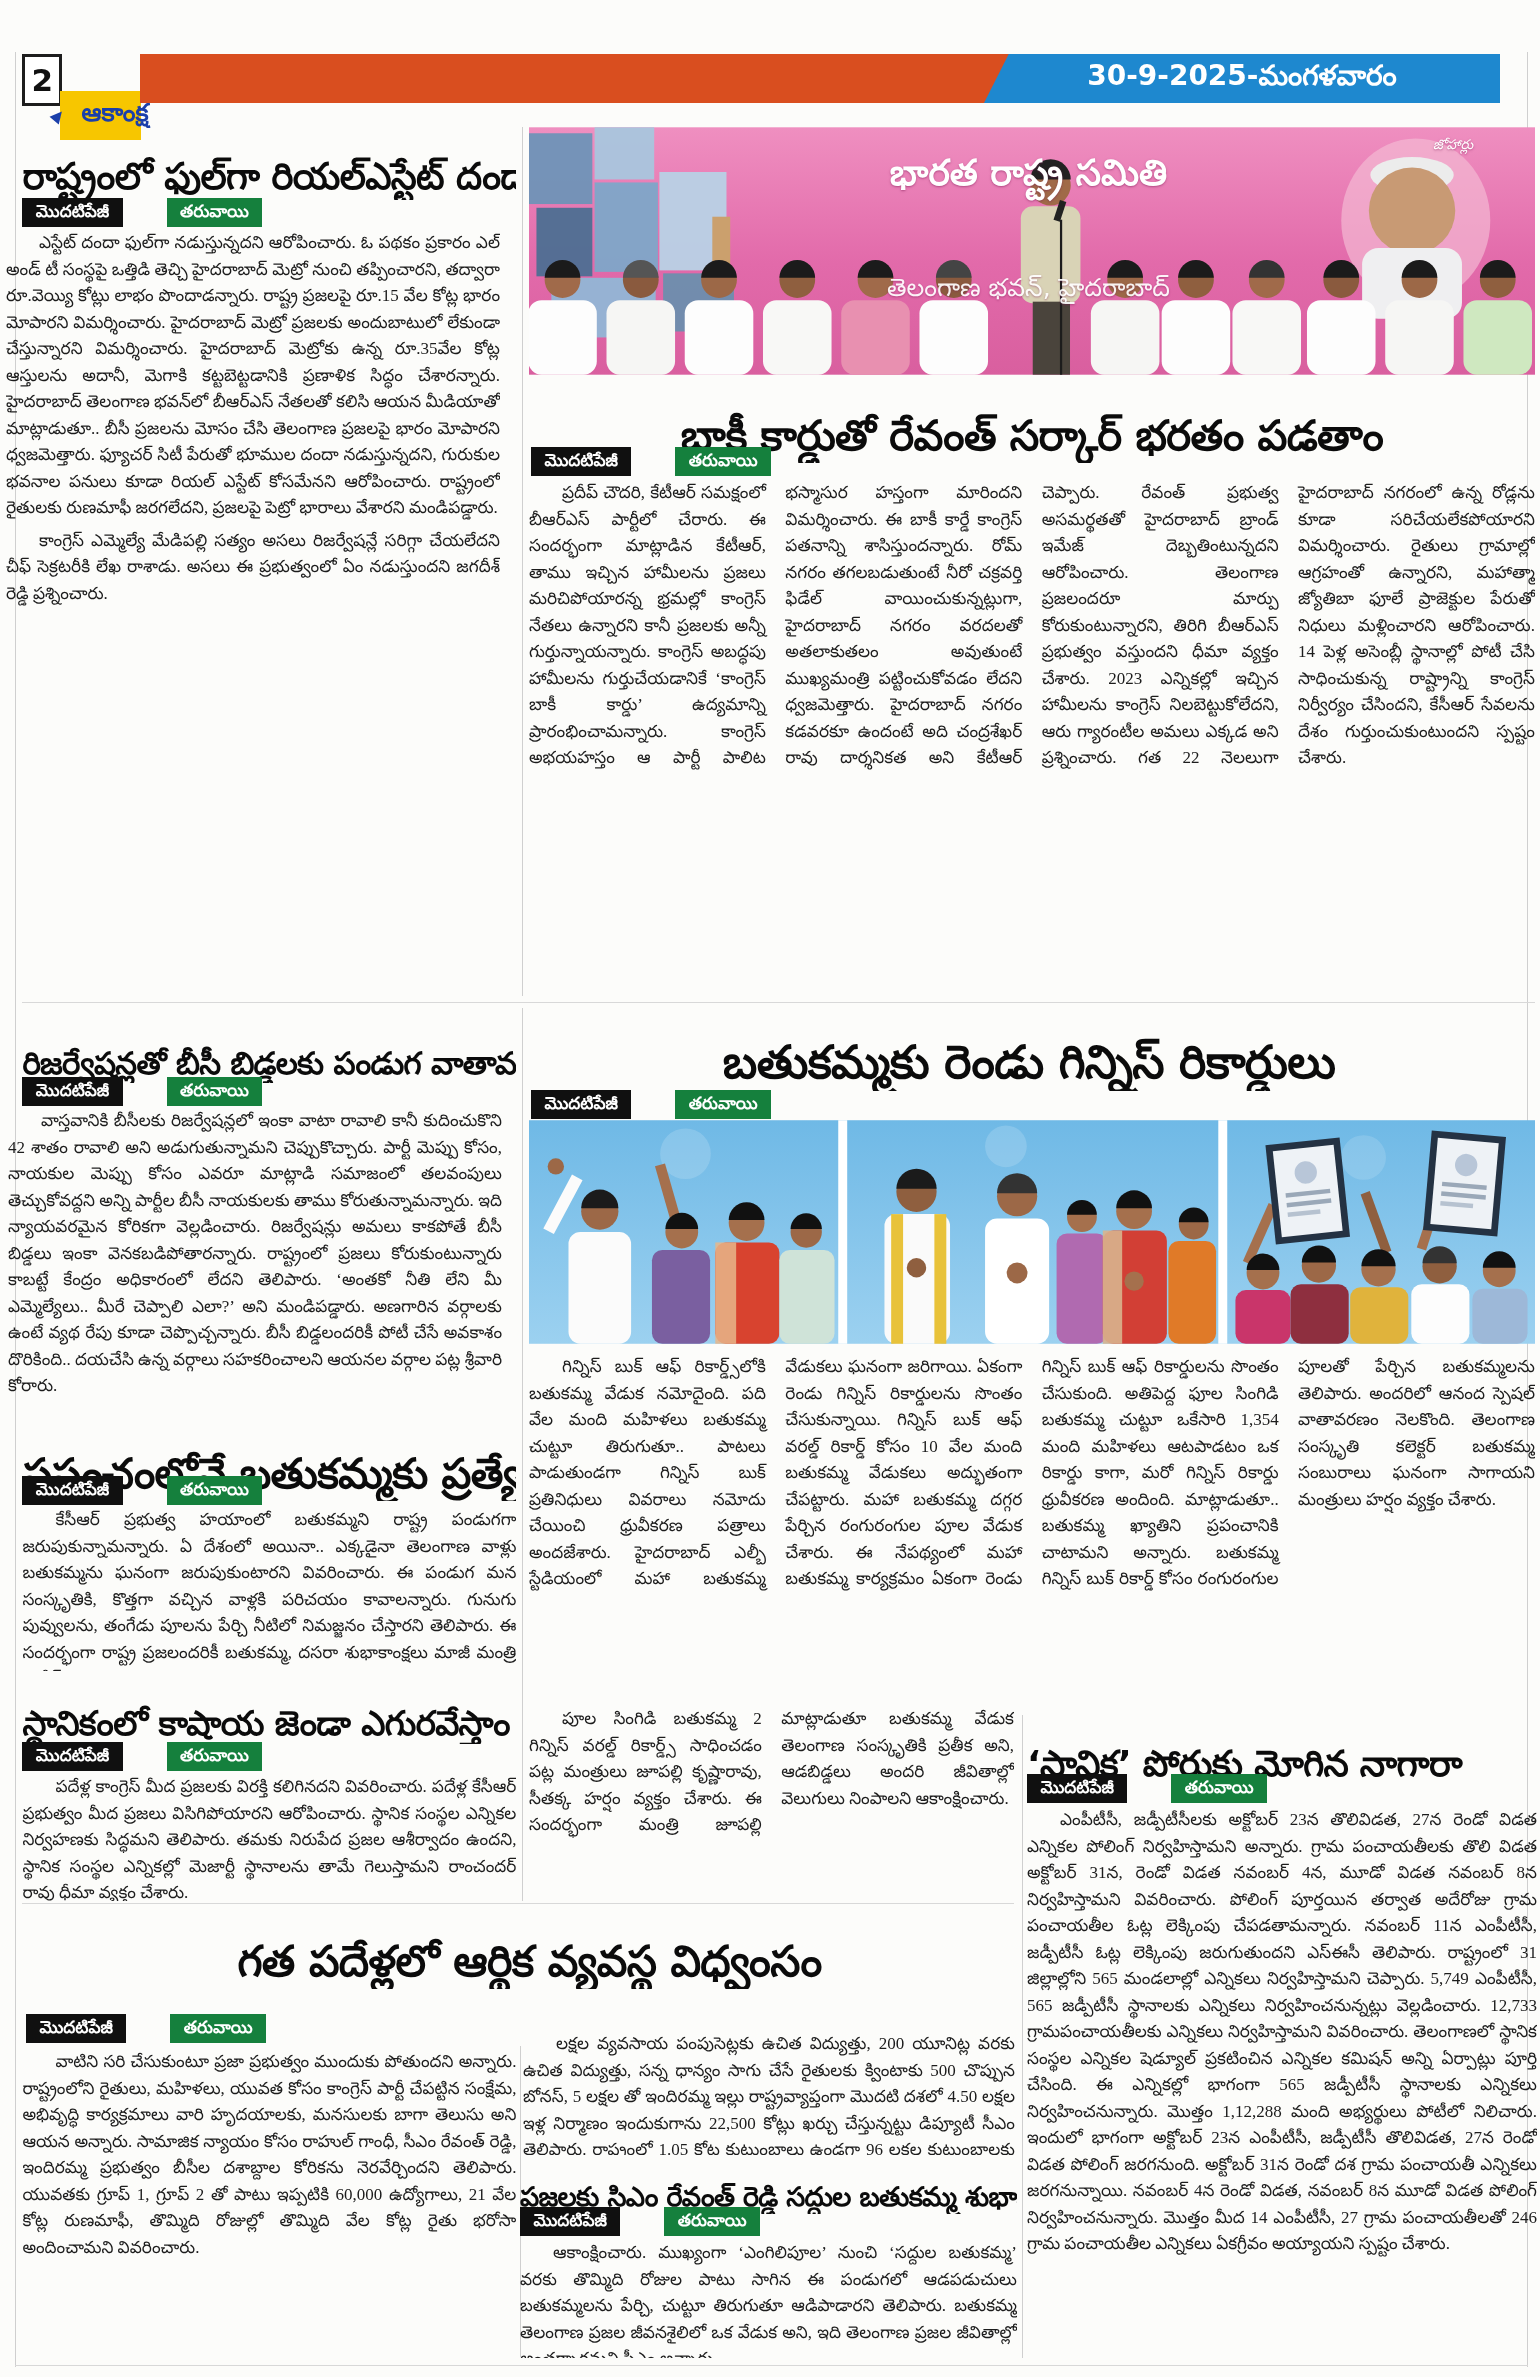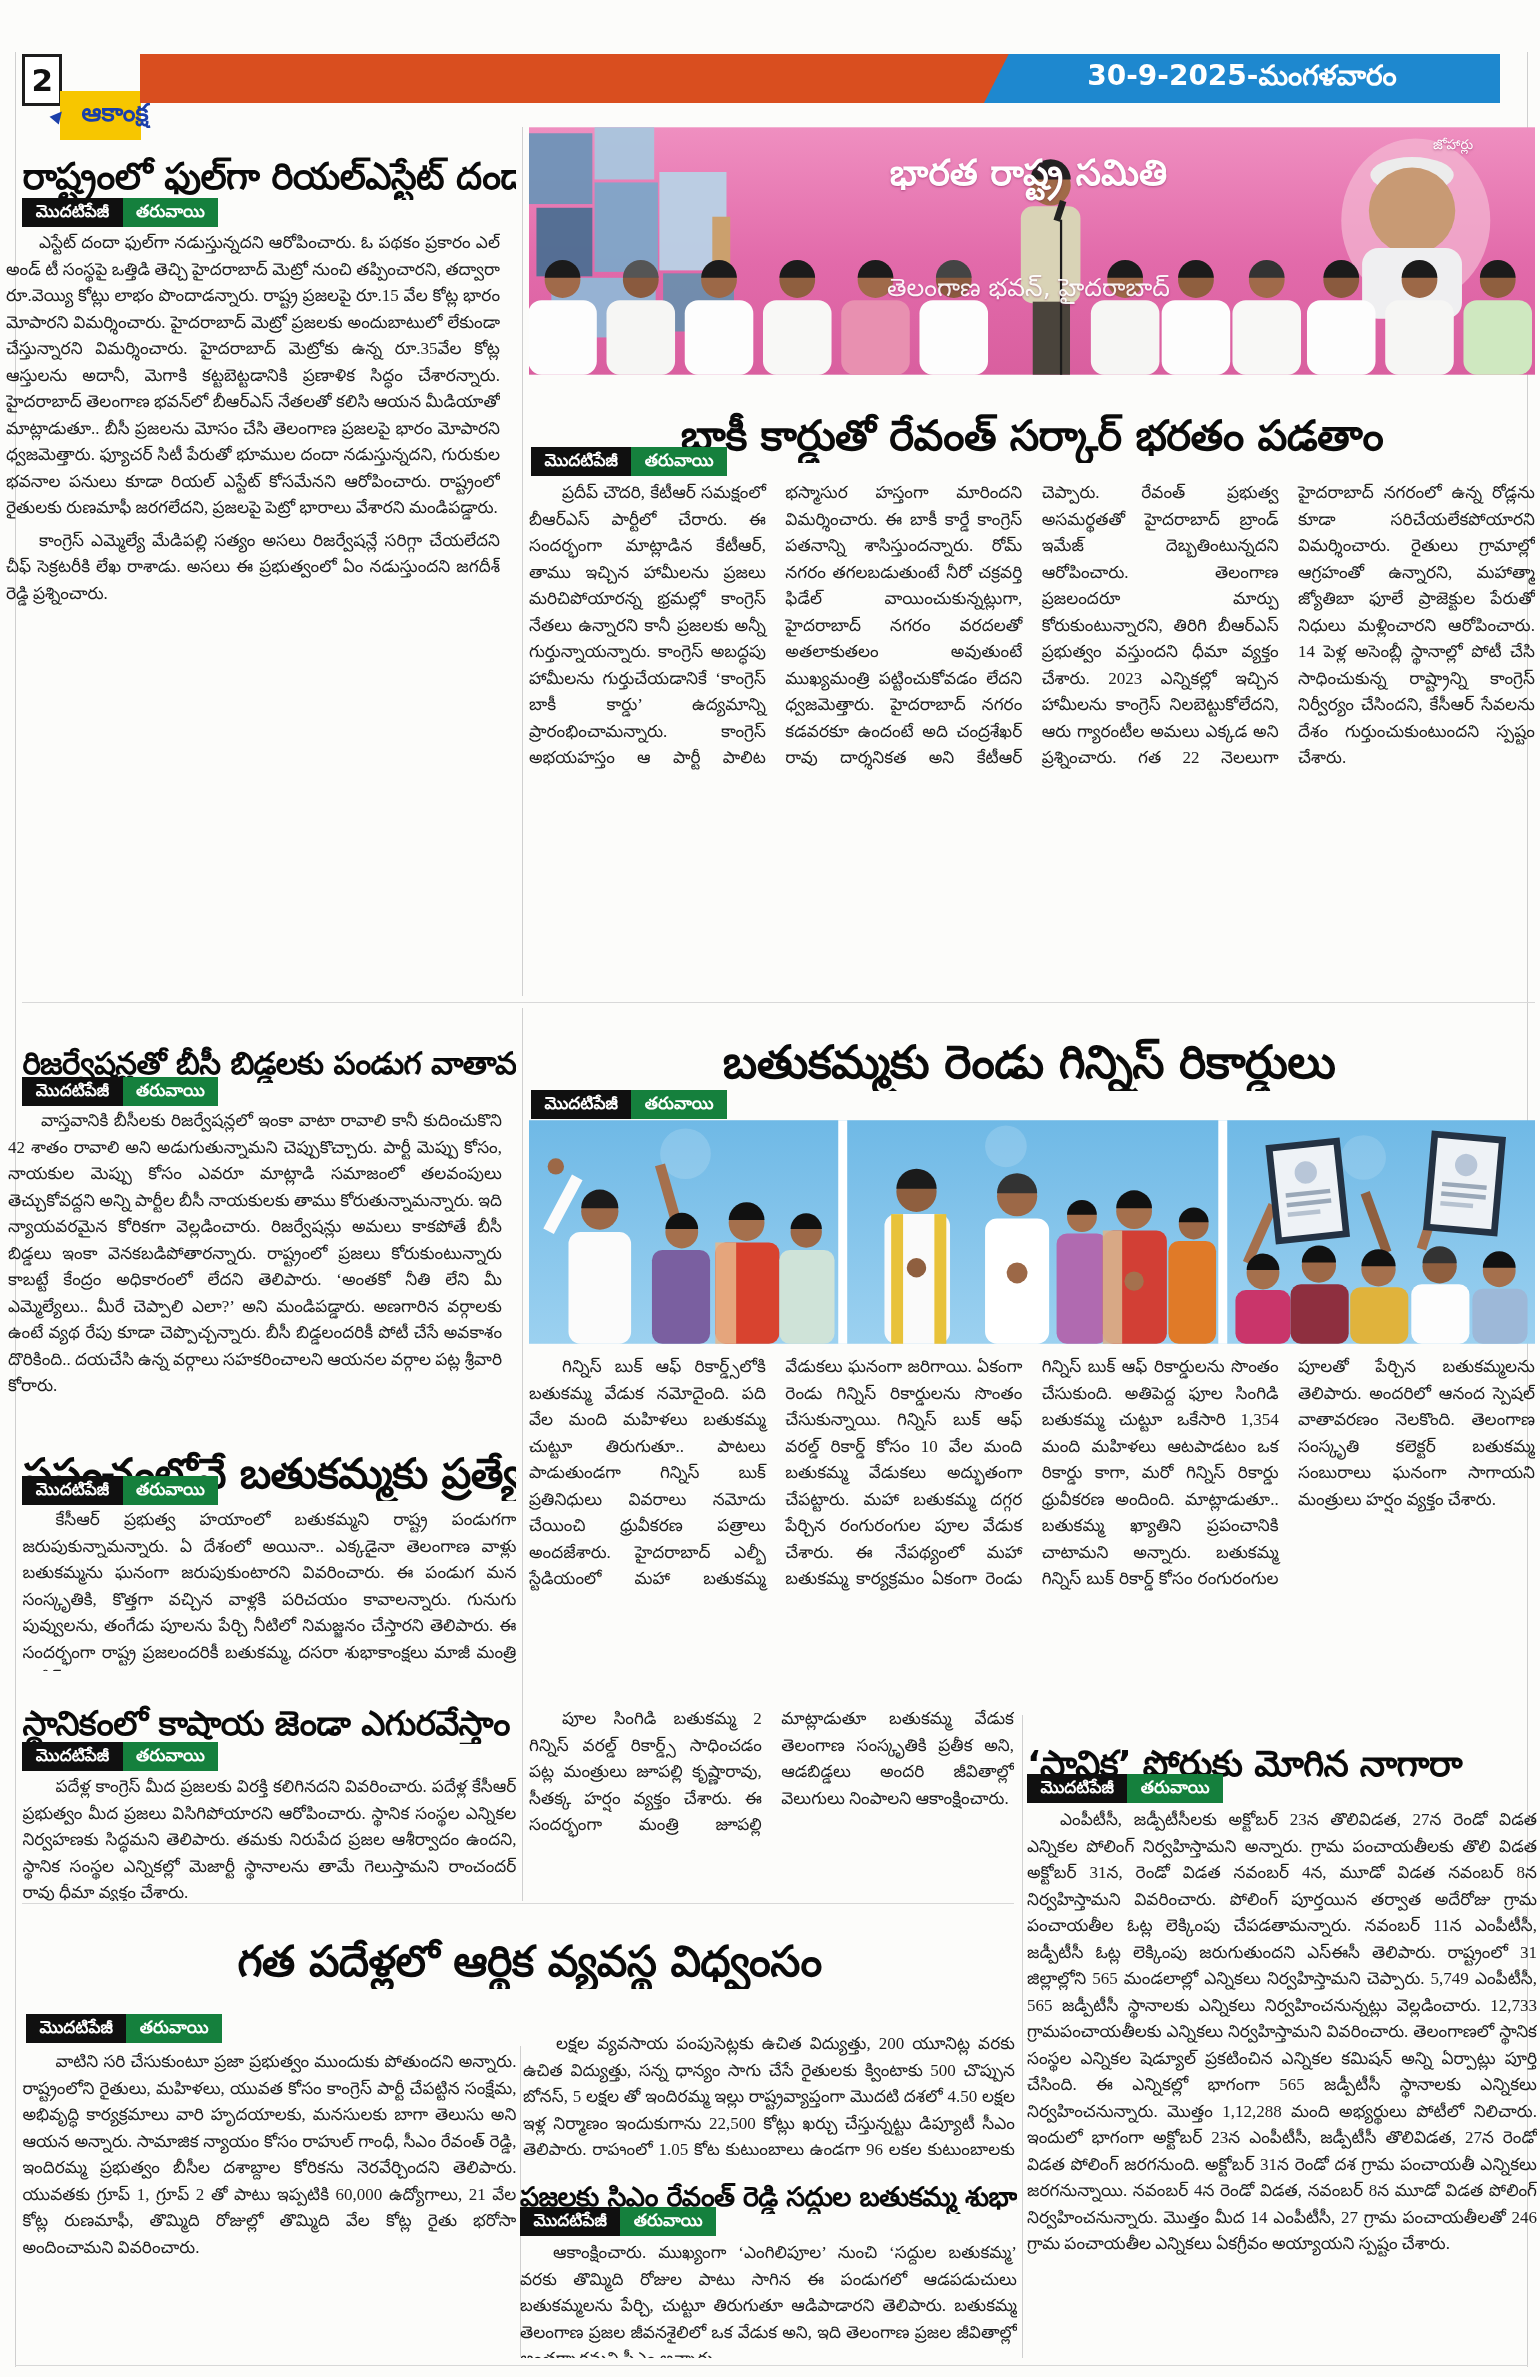--- a/index.html
+++ b/index.html
@@ -2,21 +2,21 @@
 <html style="font-size:12px"><head>
 <meta charset="utf-8">
 <style>
   html,body{margin:0;padding:0;background:#dcdcdc;}
   .page{position:relative;width:1541px;height:2377px;background:#fcfcfa;overflow:hidden;
         font-family:"Liberation Serif",serif;}
   .abs{position:absolute;}
   .headline{font-weight:bold;color:#0b0b0b;white-space:nowrap;overflow:hidden;
             font-family:"DejaVu Sans",sans-serif;letter-spacing:-0.7px;line-height:1.25;}
   .headline.center{text-align:center;}
-  .tags{display:flex;}
+  .tags{display:flex;gap:44px;}
   .tag{color:#ffffff;font-weight:bold;font-size:17px;line-height:1;padding:4.5px 13.4px 7.5px;
        font-family:"DejaVu Sans",sans-serif;white-space:nowrap;}
   .tag.black{background:#101010;}
   .tag.red{background:#15803d;}
   .body-text{font-size:17px;line-height:1.56;text-align:justify;color:#1c1c1c;overflow:hidden;}
   .body-text p{margin:0 0 6px;text-indent:33px;}
   .cols-4{column-count:4;column-gap:19.4px;}
   .cols-2{column-count:2;column-gap:19.4px;}
   .rule-v{background:#cfcfcf;width:0.7px;}
   .rule-h{background:#d8d8d8;height:0.7px;}
@@ -162,21 +162,21 @@
         <circle cx="700" cy="78" r="27" fill="#a06a48"></circle>
         <path d="M673 70 a27 27 0 0 1 54 0 z" fill="#222"></path>
         <rect x="660" y="106" width="80" height="130" rx="16" fill="#d9d3b6"></rect>
         <rect x="676" y="234" width="50" height="98" fill="#4a443c"></rect>
         <rect x="708" y="98" width="9" height="28" fill="#222" transform="rotate(18 712 112)"></rect>
         <line x1="714" y1="124" x2="714" y2="332" stroke="#1c1c1c" stroke-width="3"></line>
       </g>
     </svg>
     <div class="abs photo-overlay" style="left:246px;top:25px;width:507px;font-size:36px;font-weight:bold;">భారత రాష్ట్ర సమితి</div>
     <div class="abs photo-overlay" style="left:246px;top:146px;width:507px;font-size:25px;opacity:.92;">తెలంగాణ భవన్, హైదరాబాద్</div>
-    <div class="abs photo-overlay" style="left:857px;top:10.4px;width:134px;font-size:13.4px;">జోహార్లు</div>
+    <div class="abs photo-overlay" style="left:857px;top:10.4px;width:134px;font-size:13.4px;font-style:italic;">జోహార్లు</div>
   </div>
 
   <h1 class="abs headline center" style="left:529px;top:382px;width:1006px;font-size:42px;">బాకీ కార్డుతో రేవంత్ సర్కార్ భరతం పడతాం</h1>
   <div class="abs tags" style="left:531px;top:447px;">
     <span class="tag black">మొదటిపేజీ</span>
     <span class="tag red">తరువాయి</span>
   </div>
   <div class="abs body-text cols-4" style="left:529px;top:480px;width:1006px;height:513px;">
     <p>ప్రదీప్ చౌదరి, కేటీఆర్ సమక్షంలో బీఆర్ఎస్ పార్టీలో చేరారు. ఈ సందర్భంగా మాట్లాడిన కేటీఆర్, తాము ఇచ్చిన హామీలను ప్రజలు మరిచిపోయారన్న భ్రమల్లో కాంగ్రెస్ నేతలు ఉన్నారని కానీ ప్రజలకు అన్నీ గుర్తున్నాయన్నారు. కాంగ్రెస్ అబద్ధపు హామీలను గుర్తుచేయడానికే ‘కాంగ్రెస్ బాకీ కార్డు’ ఉద్యమాన్ని ప్రారంభించామన్నారు. కాంగ్రెస్ అభయహస్తం ఆ పార్టీ పాలిట భస్మాసుర హస్తంగా మారిందని విమర్శించారు. ఈ బాకీ కార్డే కాంగ్రెస్ పతనాన్ని శాసిస్తుందన్నారు. రోమ్ నగరం తగలబడుతుంటే నీరో చక్రవర్తి ఫిడేల్ వాయించుకున్నట్లుగా, హైదరాబాద్ నగరం వరదలతో అతలాకుతలం అవుతుంటే ముఖ్యమంత్రి పట్టించుకోవడం లేదని ధ్వజమెత్తారు. హైదరాబాద్ నగరం కడవరకూ ఉందంటే అది చంద్రశేఖర్ రావు దార్శనికత అని కేటీఆర్ చెప్పారు. రేవంత్ ప్రభుత్వ అసమర్థతతో హైదరాబాద్ బ్రాండ్ ఇమేజ్ దెబ్బతింటున్నదని ఆరోపించారు. తెలంగాణ ప్రజలందరూ మార్పు కోరుకుంటున్నారని, తిరిగి బీఆర్ఎస్ ప్రభుత్వం వస్తుందని ధీమా వ్యక్తం చేశారు. 2023 ఎన్నికల్లో ఇచ్చిన హామీలను కాంగ్రెస్ నిలబెట్టుకోలేదని, ఆరు గ్యారంటీల అమలు ఎక్కడ అని ప్రశ్నించారు. గత 22 నెలలుగా హైదరాబాద్ నగరంలో ఉన్న రోడ్లను కూడా సరిచేయలేకపోయారని విమర్శించారు. రైతులు గ్రామాల్లో ఆగ్రహంతో ఉన్నారని, మహాత్మా జ్యోతిబా ఫూలే ప్రాజెక్టుల పేరుతో నిధులు మళ్లించారని ఆరోపించారు. 14 పెళ్ల అసెంబ్లీ స్థానాల్లో పోటీ చేసి సాధించుకున్న రాష్ట్రాన్ని కాంగ్రెస్ నిర్వీర్యం చేసిందని, కేసీఆర్ సేవలను దేశం గుర్తుంచుకుంటుందని స్పష్టం చేశారు.</p>
   </div>

